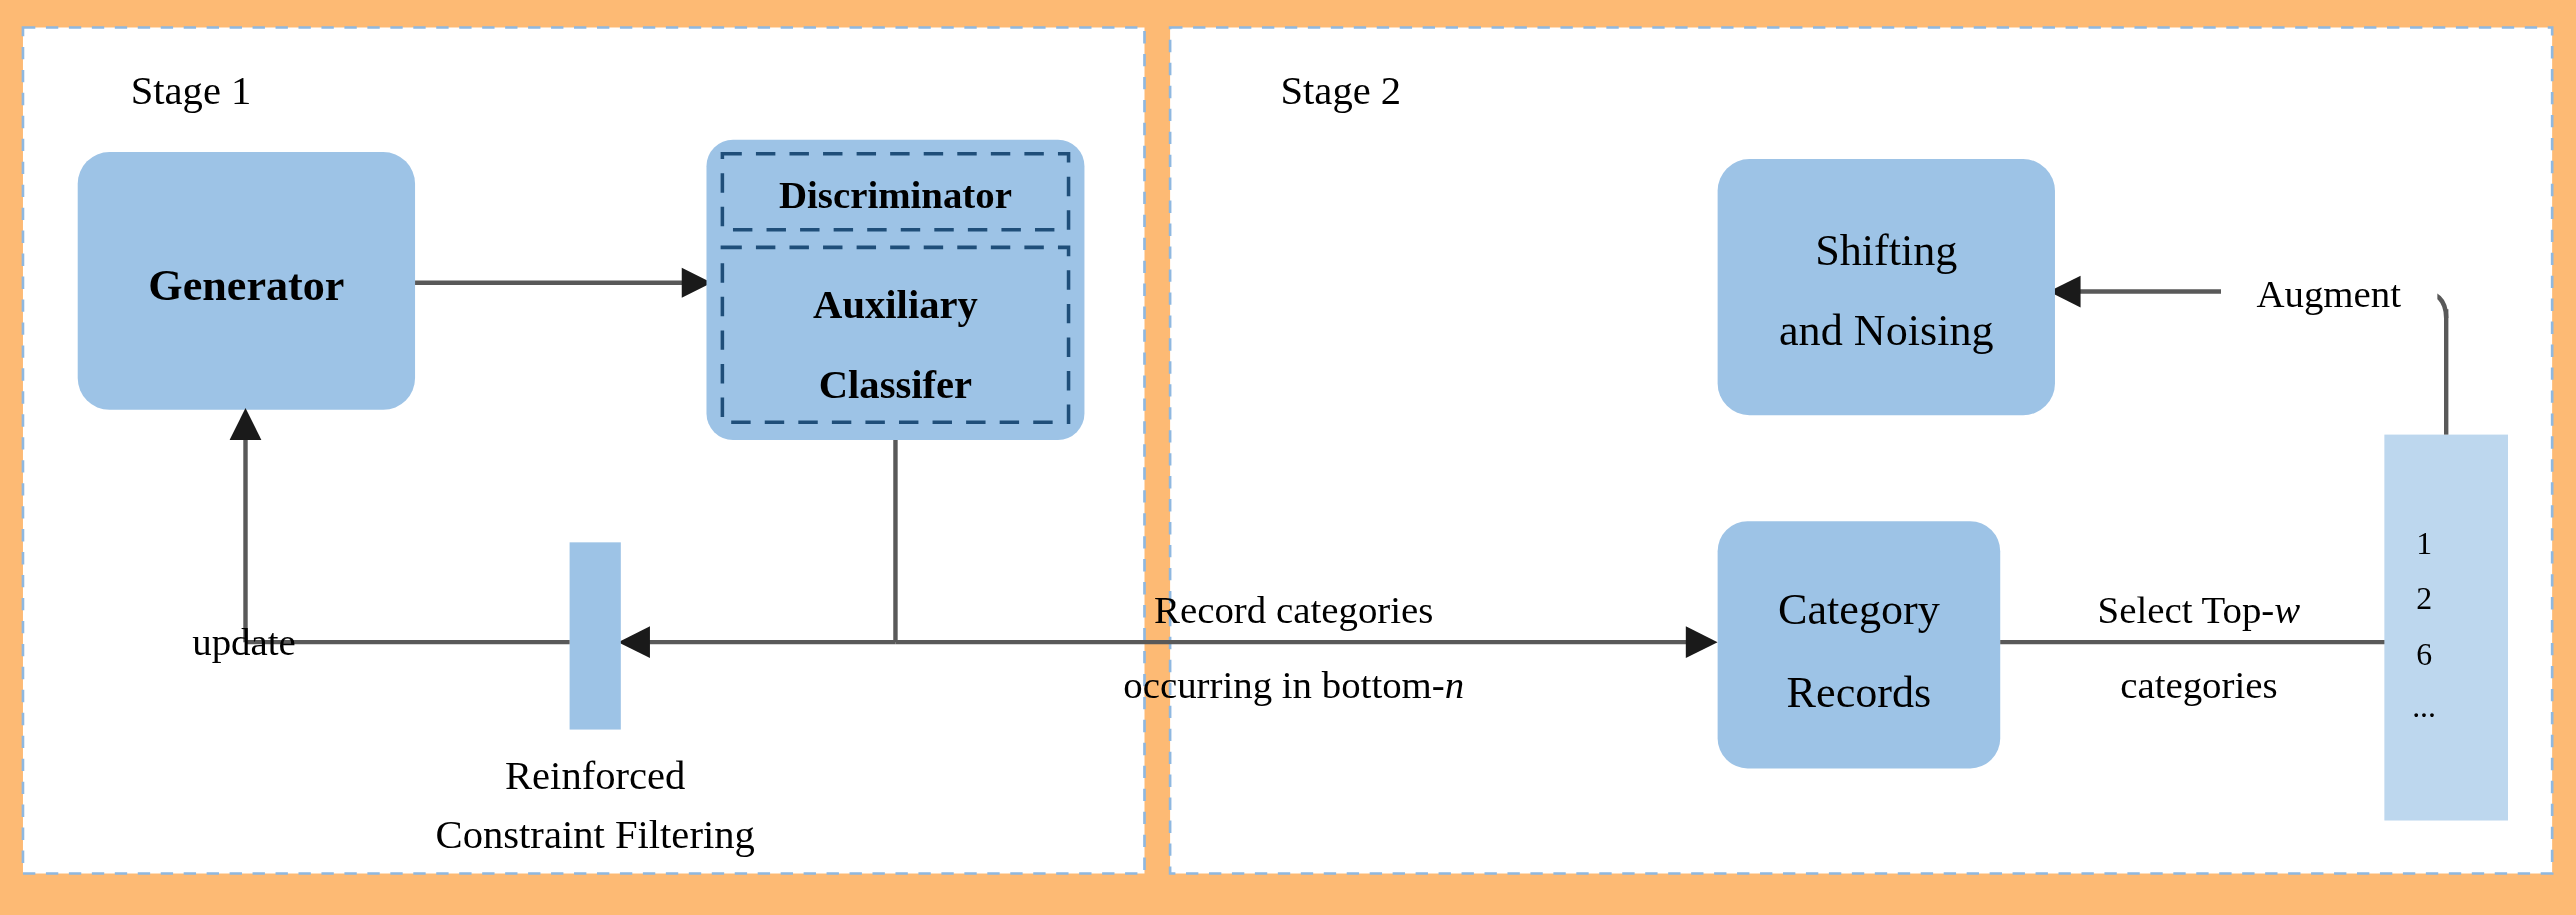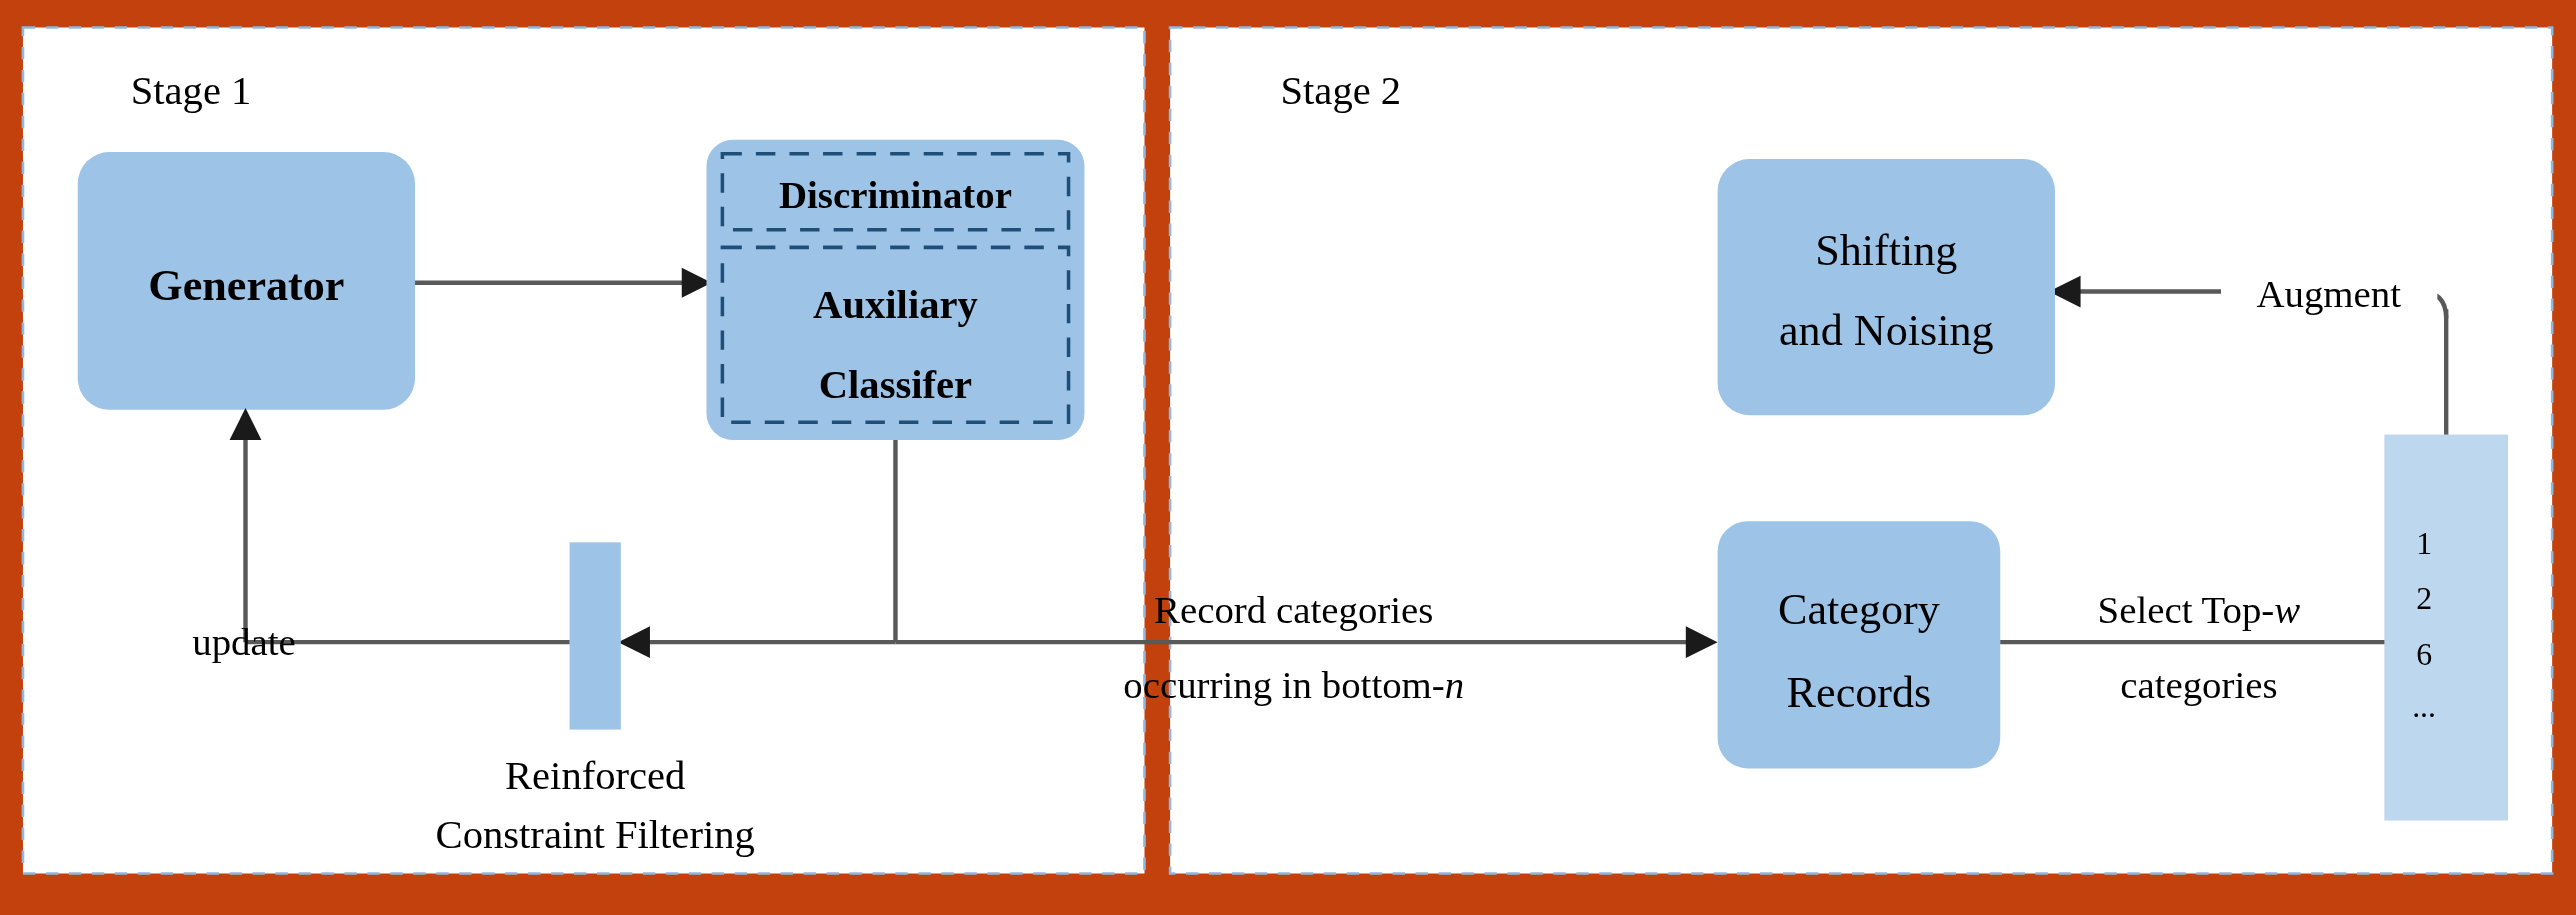--- a/index.html
+++ b/index.html
@@ -7,21 +7,21 @@
     padding: 0;
     background: #ffffff;
   }
   body {
     font-family: "Liberation Serif", "DejaVu Serif", serif;
   }
   #diagram-root {
     position: relative;
     width: 2576px;
     height: 916px;
-    background: #c2410c;
+    background: #fdba74;
     overflow: hidden;
     text-decoration: underline;
   }
   svg#diagram-svg {
     position: absolute;
     left: 0;
     top: 0;
     width: 2576px;
     height: 916px;
   }

